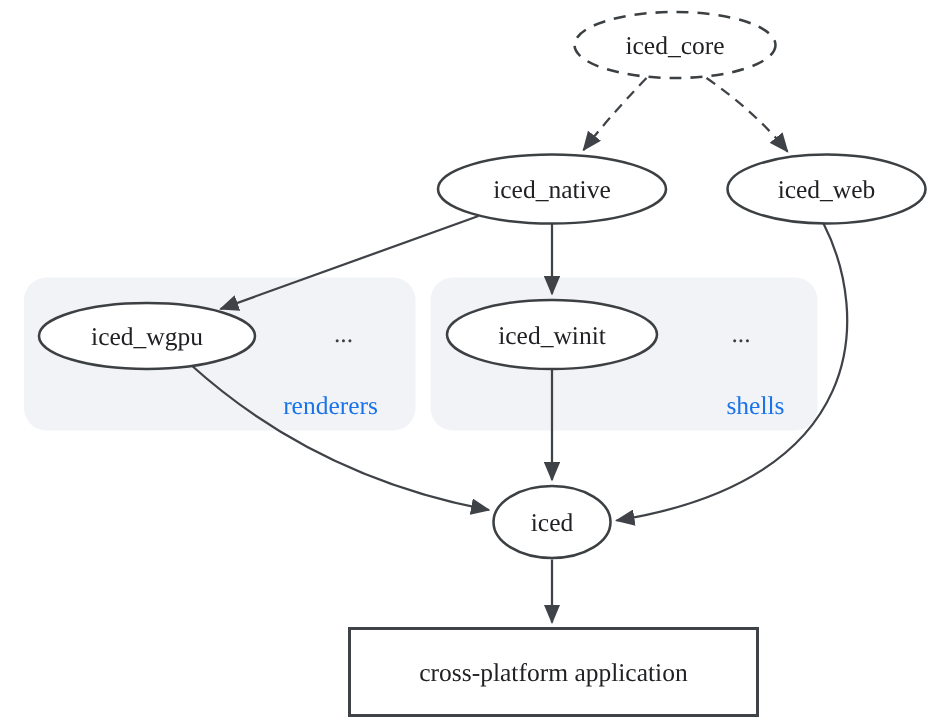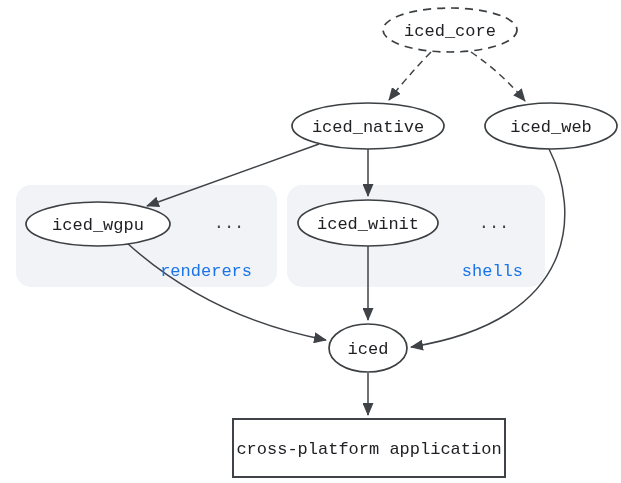--- a/index.html
+++ b/index.html
@@ -5,21 +5,21 @@
   html, body {
     margin: 0;
     padding: 0;
     background: #ffffff;
   }
   #canvas {
     position: relative;
     width: 621px;
     height: 483px;
     background: #ffffff;
-    font-family: Liberation Mono, monospace;
+    font-family: Liberation Serif, serif;
   }
   svg { display: block; }
   .group-box {
     fill: #f1f3f7;
     stroke: none;
   }
   .node-shape {
     fill: #ffffff;
     stroke: #3c4043;
     stroke-width: 1.7;

